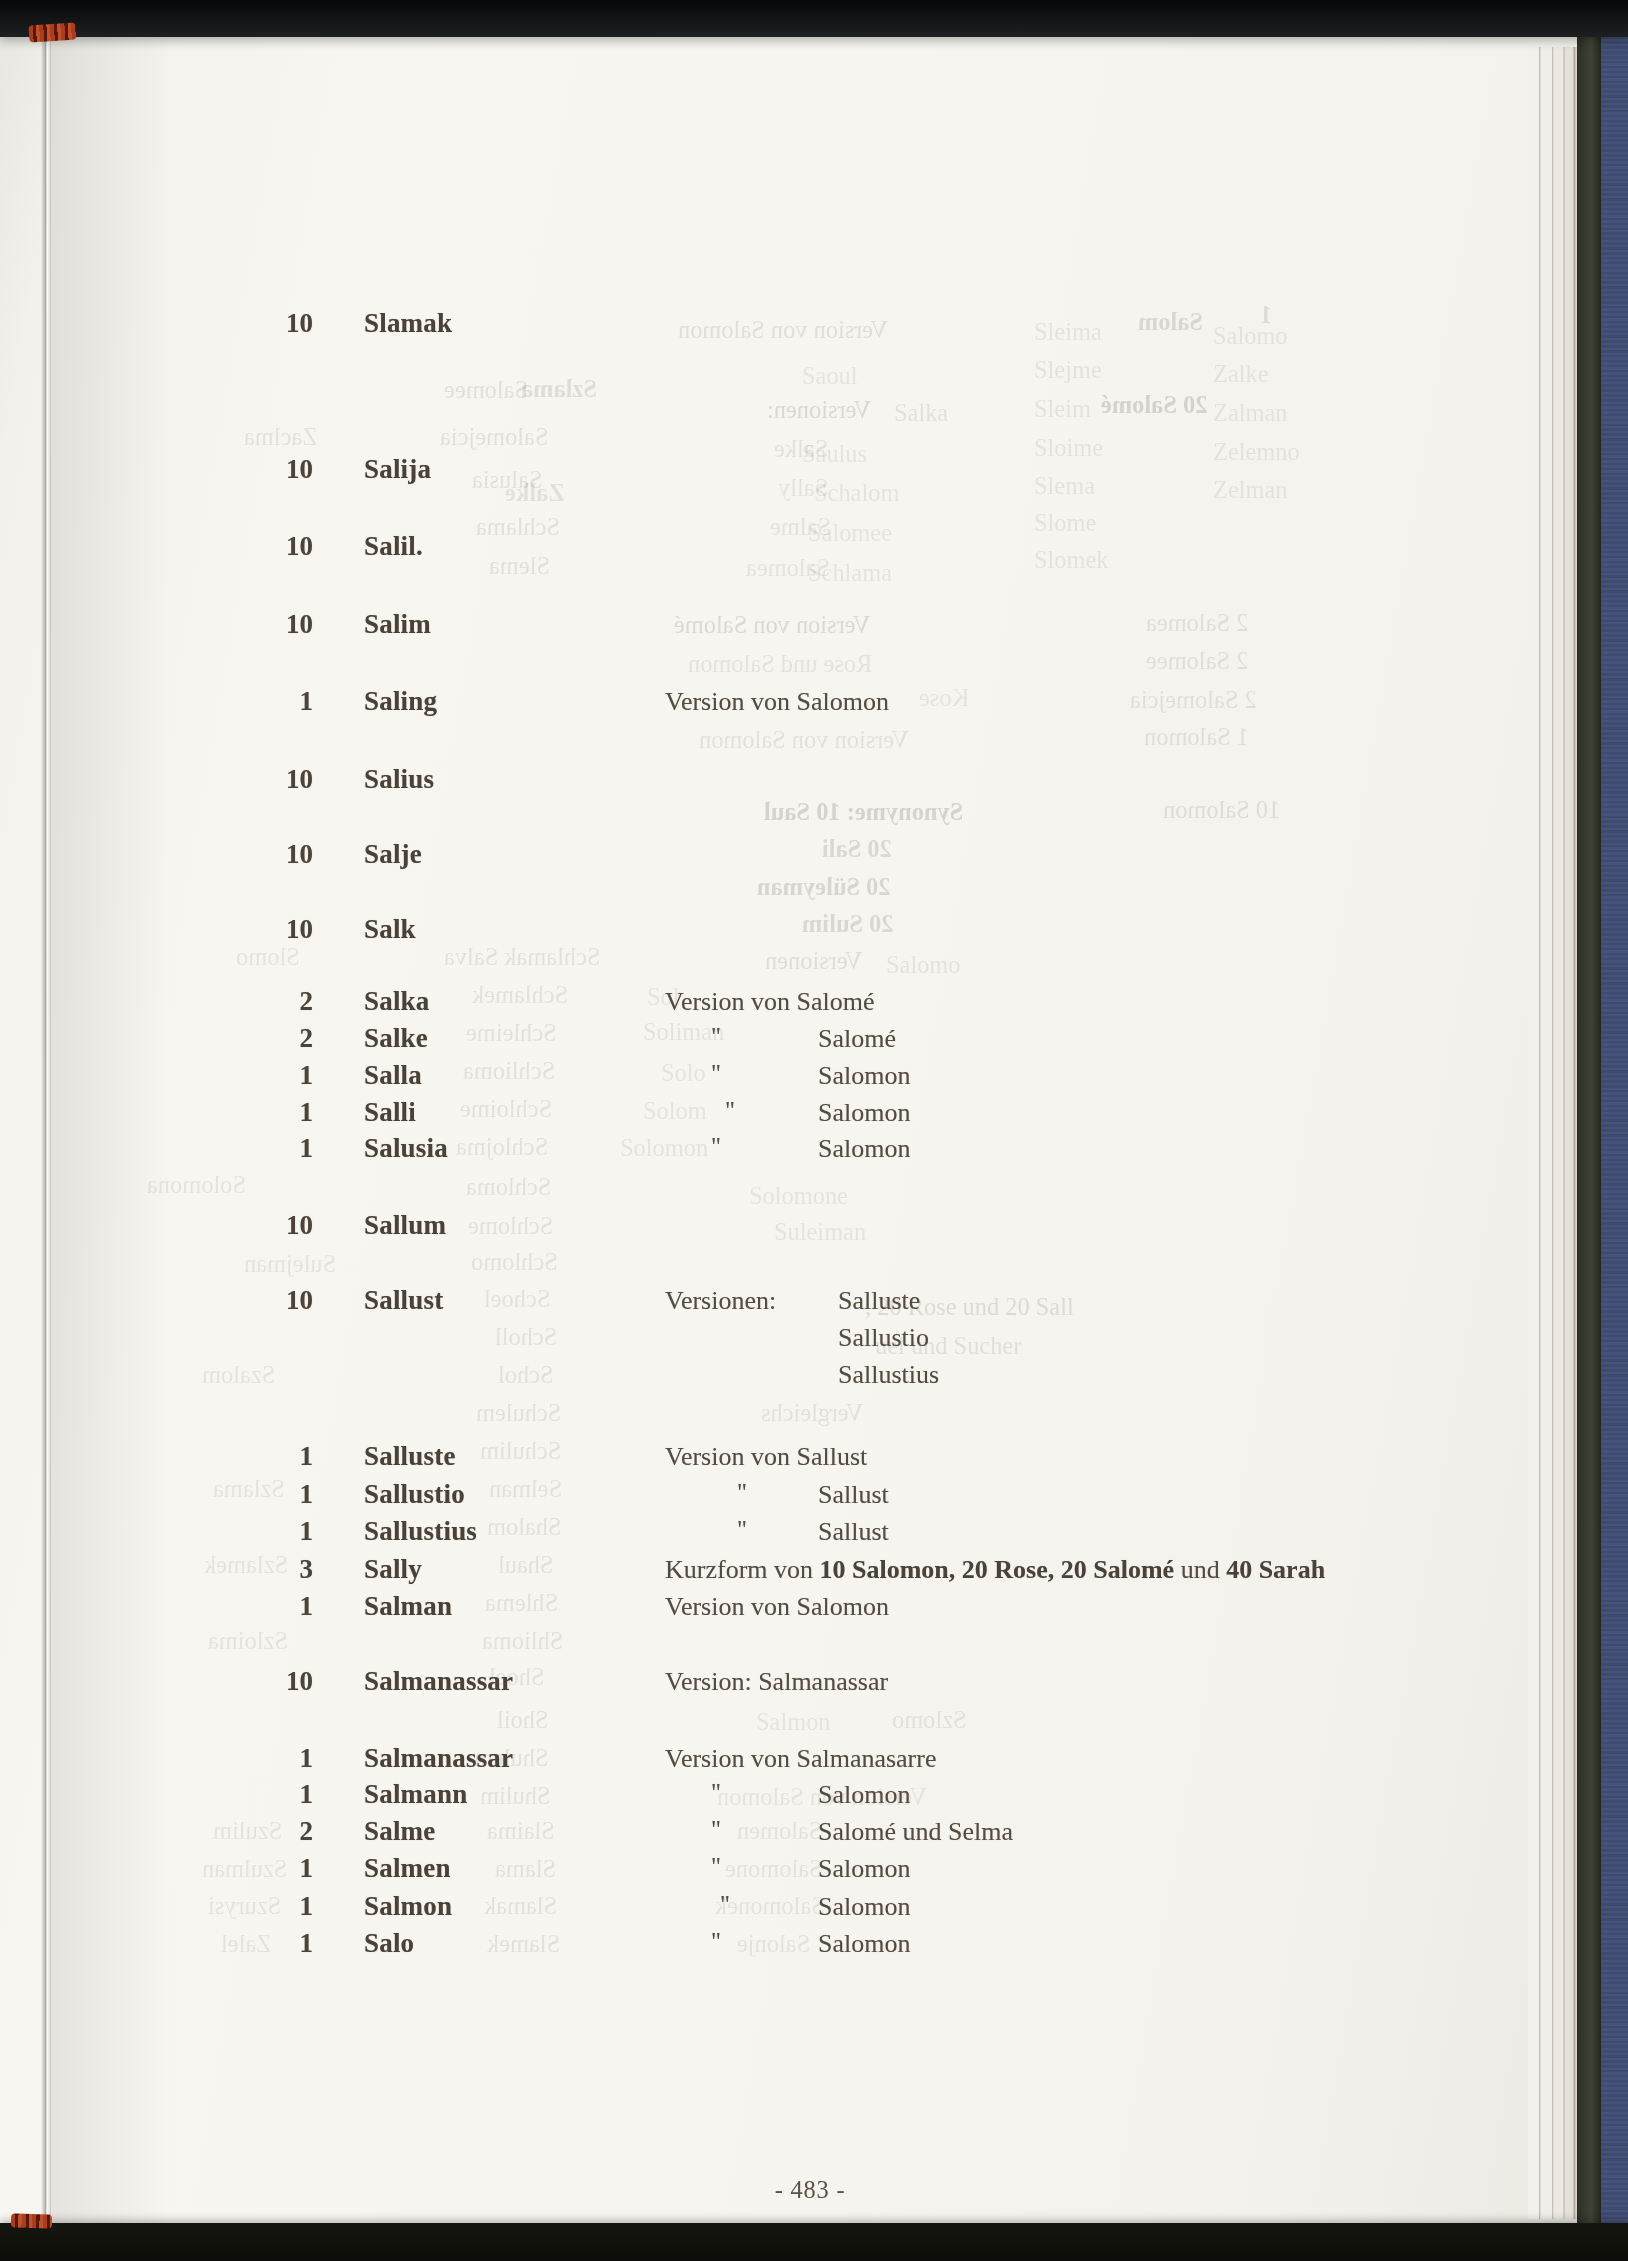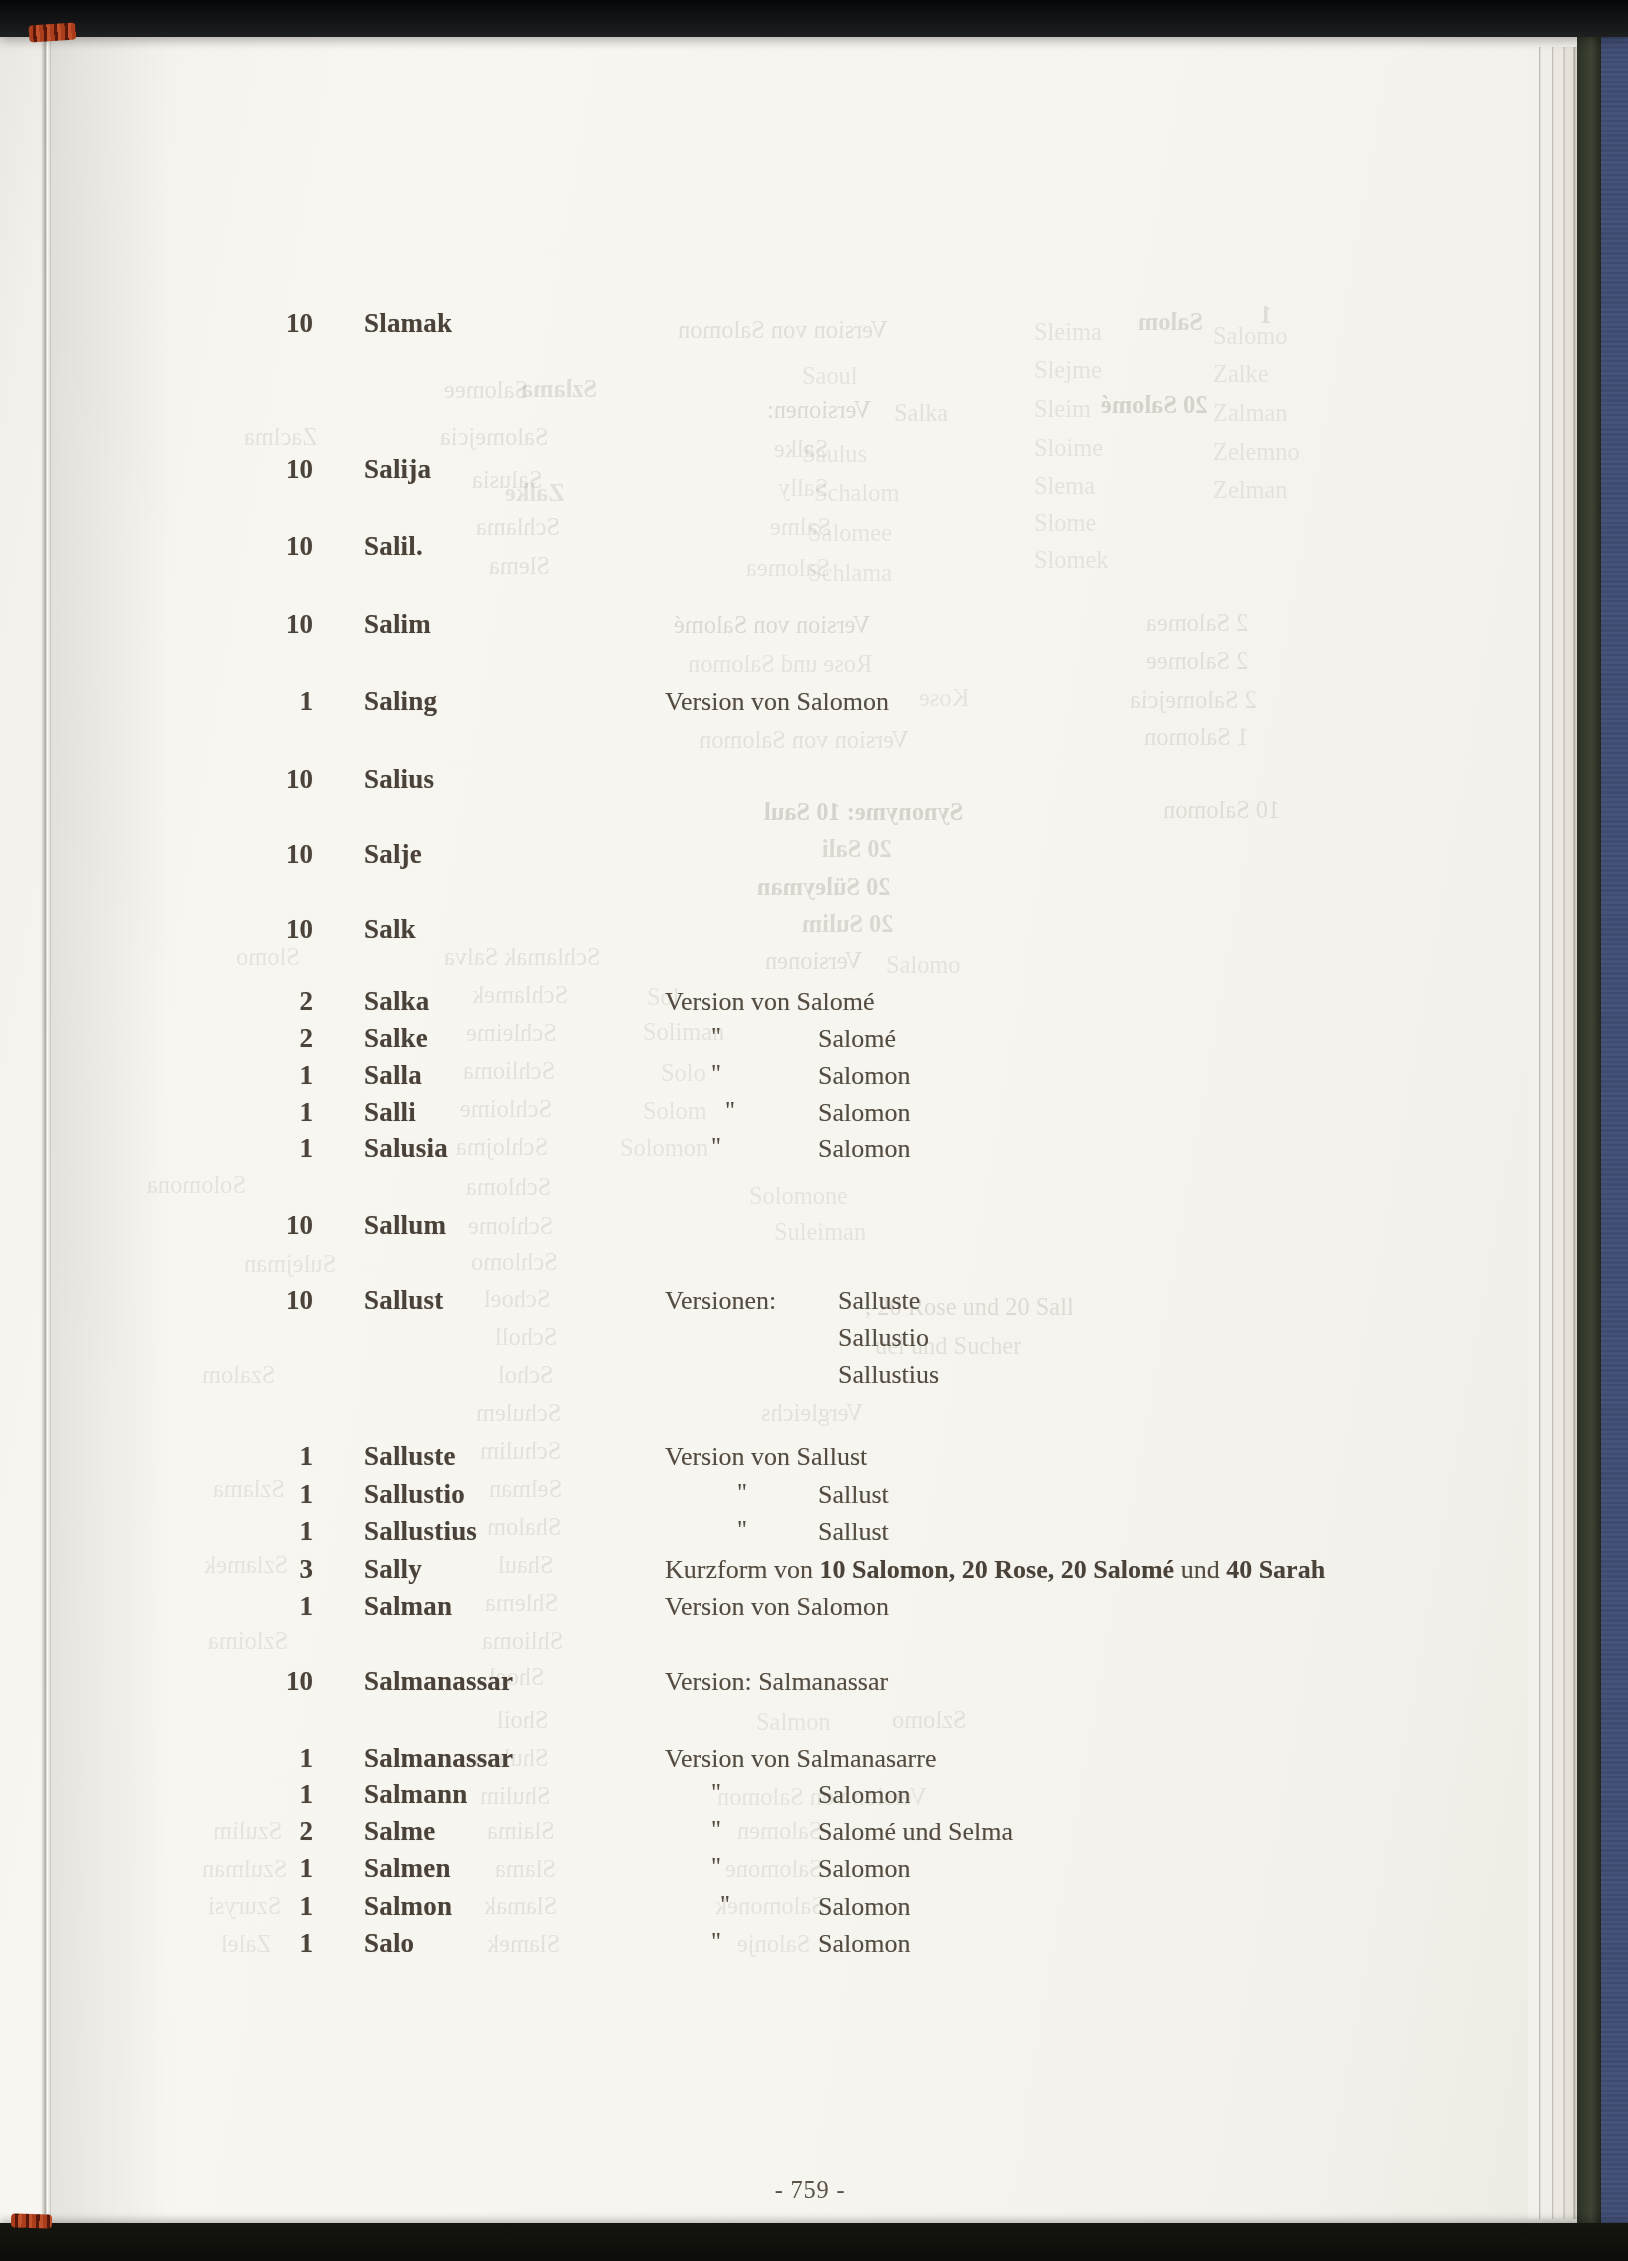--- a/index.html
+++ b/index.html
@@ -357,15 +357,15 @@
       <span class="num">1</span>
       <span class="nm">Salo</span>
       <span class="desc">
         <span class="ditto" style="left: 46px;">"</span>
         <span class="val">Salomon</span>
       </span>
     </div>
   </div>
 
 <div class="pageno-wrap">
-  <div class="pageno">- 759 -</div>
+  <div class="pageno">- 483 -</div>
 </div>
 
 
 </body></html>

